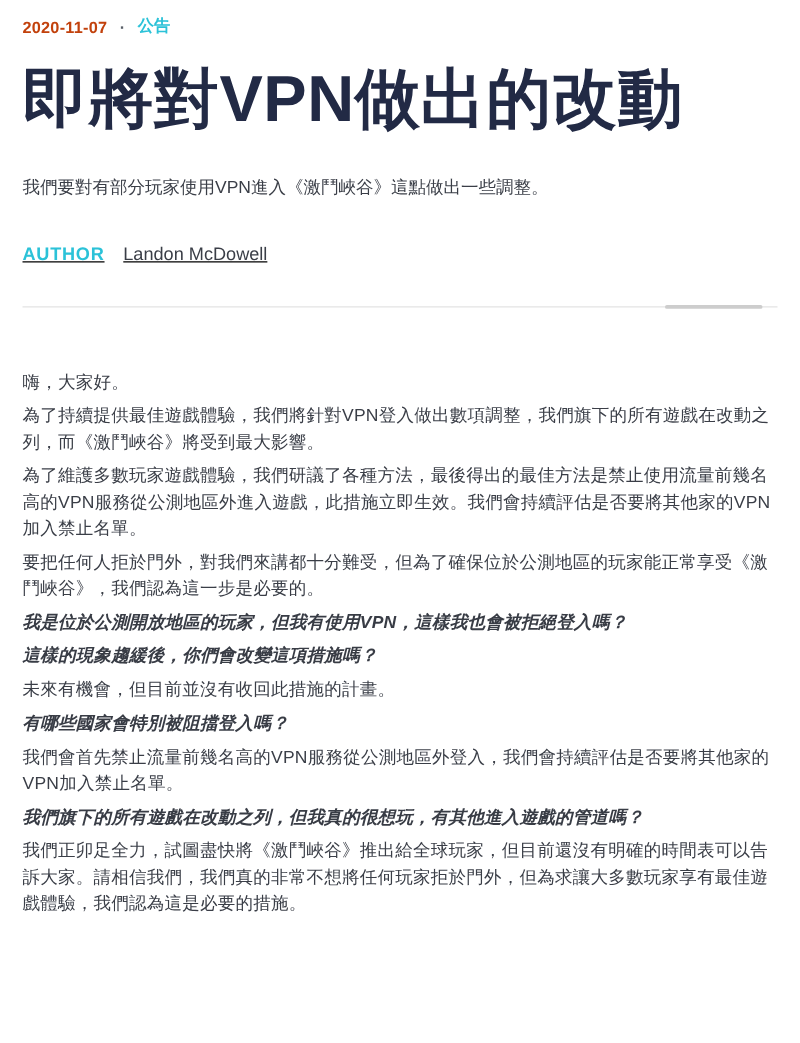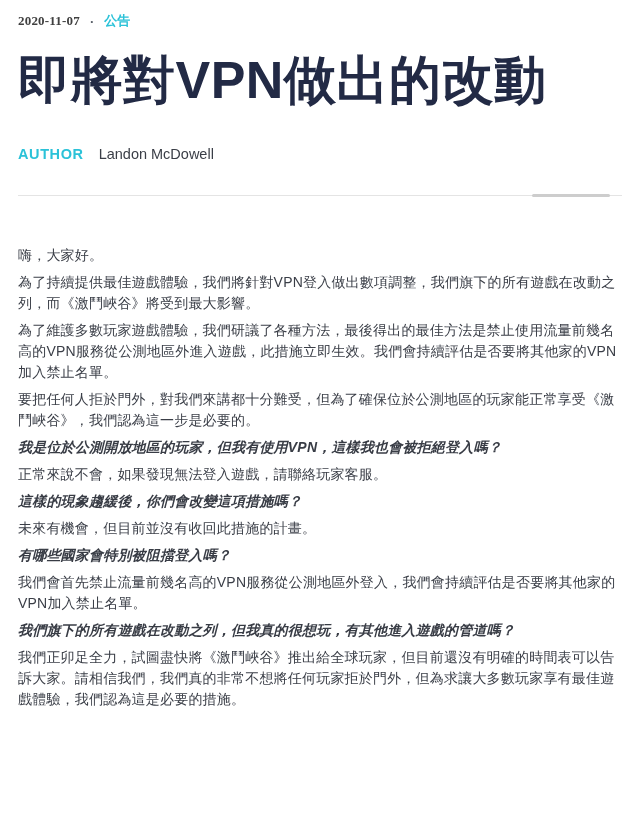--- a/index.html
+++ b/index.html
@@ -17,21 +17,21 @@
     overflow: hidden;
   }
   
   .meta-row {
     display: flex;
     align-items: center;
     gap: 10px;
     font-size: 13px;
     font-weight: bold;
   }
-  .meta-date { color: #404040; letter-spacing: 0.2px; font-family: Liberation Serif, serif; }
+  .meta-date { color: #c2410c; letter-spacing: 0.2px; }
   .meta-dot  { color: #5a6069; font-weight: bold; }
   .meta-category { color: #2bc2d8; cursor: pointer; }
   
   .article-title {
     margin: 22px 0 0 0;
     max-width: 556px;
     font-size: 52px;
     line-height: 57px;
     font-weight: 800;
     color: #222a45;
@@ -44,20 +44,21 @@
     color: #3a3e47;
     line-height: 20px;
   }
   
   .author-row {
     margin-top: 37px;
     display: flex;
     align-items: flex-start;
     gap: 15px;
     font-size: 14.5px;
+    text-decoration: underline;
   }
   .author-label {
     color: #2bc2d8;
     font-weight: bold;
     letter-spacing: 0.6px;
   }
   .author-name { color: #3a3e47; }
   
   .divider {
     margin-top: 33px;
@@ -95,37 +96,37 @@
 <div class="page">
 
   <div class="meta-row">
     <span class="meta-date">2020-11-07</span>
     <span class="meta-dot">·</span>
     <span class="meta-category">公告</span>
   </div>
 
   <h1 class="article-title">即將對VPN做出的改動</h1>
 
+  <p class="article-subtitle">我們要對有部分玩家使用VPN進入《激鬥峽谷》這點做出一些調整。</p>
 
   <div class="author-row">
     <span class="author-label">AUTHOR</span>
     <span class="author-name">Landon McDowell</span>
   </div>
 
   <div class="divider">
     <span class="divider-thumb"></span>
   </div>
 
   <div class="article-body">
       <p class="para normal">嗨，大家好。</p>
       <p class="para normal">為了持續提供最佳遊戲體驗，我們將針對VPN登入做出數項調整，我們旗下的所有遊戲在改動之列，而《激鬥峽谷》將受到最大影響。</p>
       <p class="para normal">為了維護多數玩家遊戲體驗，我們研議了各種方法，最後得出的最佳方法是禁止使用流量前幾名高的VPN服務從公測地區外進入遊戲，此措施立即生效。我們會持續評估是否要將其他家的VPN加入禁止名單。</p>
       <p class="para normal">要把任何人拒於門外，對我們來講都十分難受，但為了確保位於公測地區的玩家能正常享受《激鬥峽谷》，我們認為這一步是必要的。</p>
       <p class="para question">我是位於公測開放地區的玩家，但我有使用VPN，這樣我也會被拒絕登入嗎？</p>
-      <p class="para normal">正常來說不會，如果發現無法登入遊戲，請聯絡玩家客服。</p>
       <p class="para question">這樣的現象趨緩後，你們會改變這項措施嗎？</p>
       <p class="para normal">未來有機會，但目前並沒有收回此措施的計畫。</p>
       <p class="para question">有哪些國家會特別被阻擋登入嗎？</p>
       <p class="para normal">我們會首先禁止流量前幾名高的VPN服務從公測地區外登入，我們會持續評估是否要將其他家的VPN加入禁止名單。</p>
       <p class="para question">我們旗下的所有遊戲在改動之列，但我真的很想玩，有其他進入遊戲的管道嗎？</p>
       <p class="para normal">我們正卯足全力，試圖盡快將《激鬥峽谷》推出給全球玩家，但目前還沒有明確的時間表可以告訴大家。請相信我們，我們真的非常不想將任何玩家拒於門外，但為求讓大多數玩家享有最佳遊戲體驗，我們認為這是必要的措施。</p>
     </div>
 
 </div>
 

